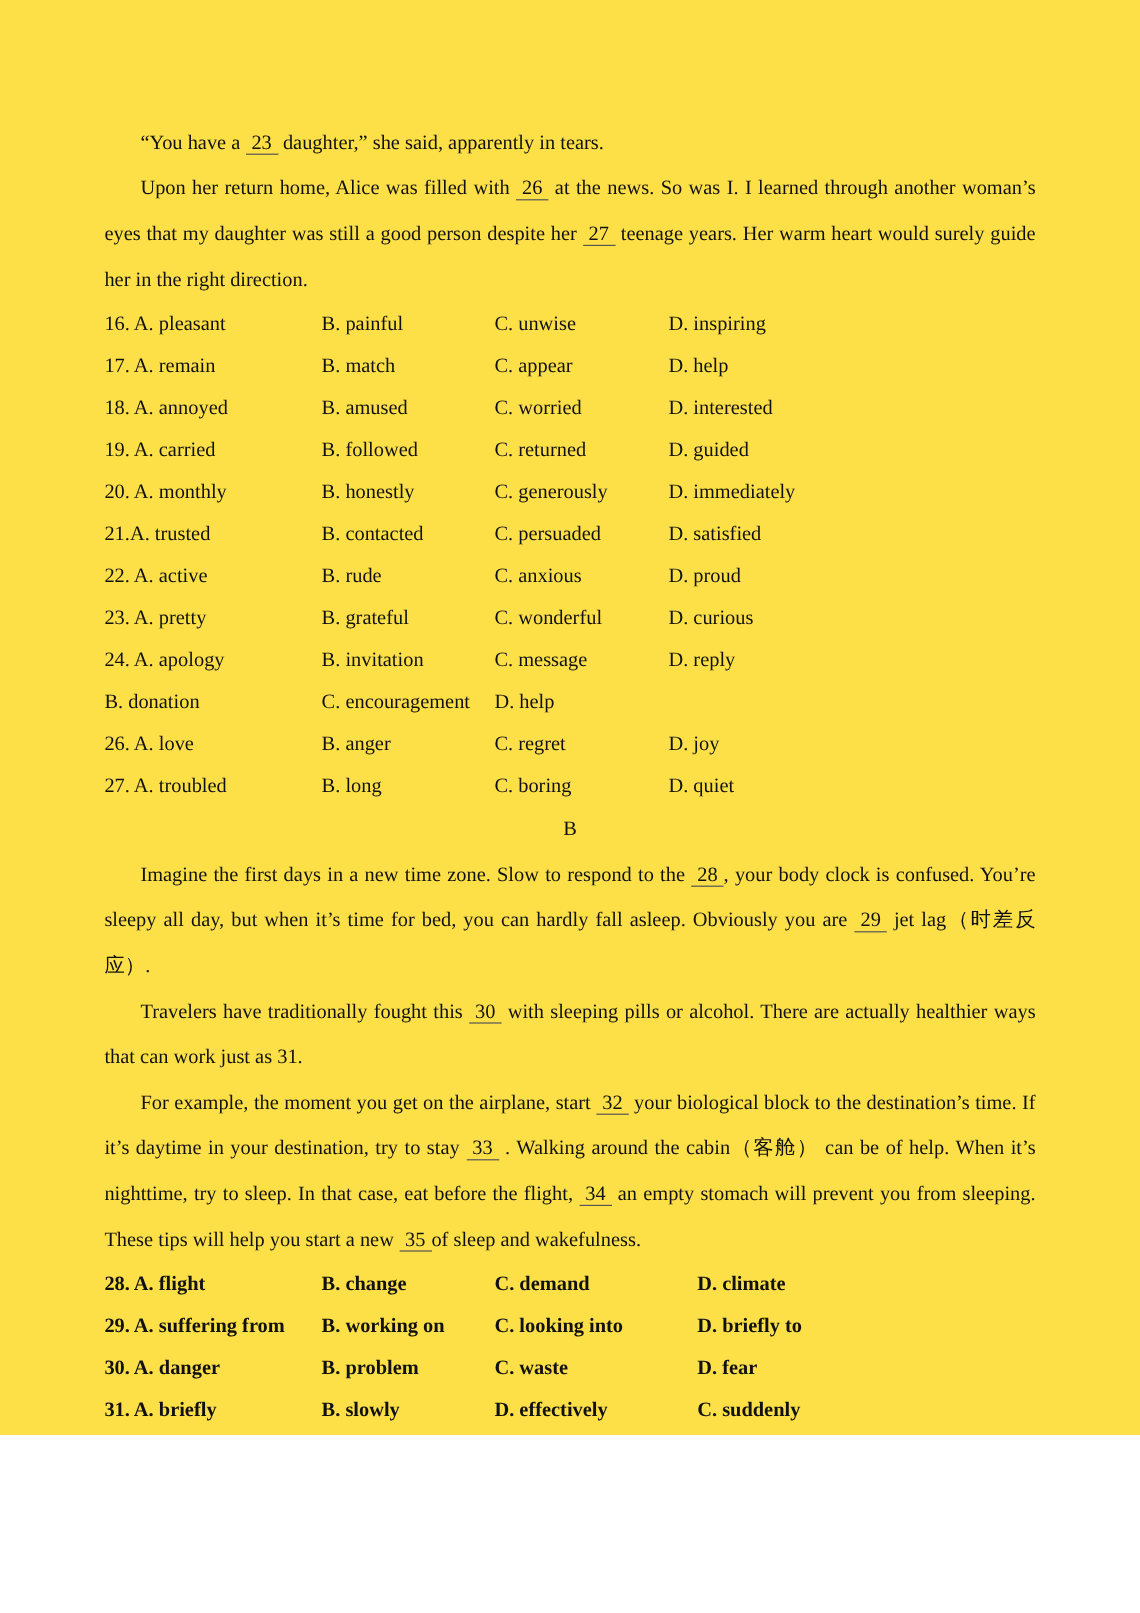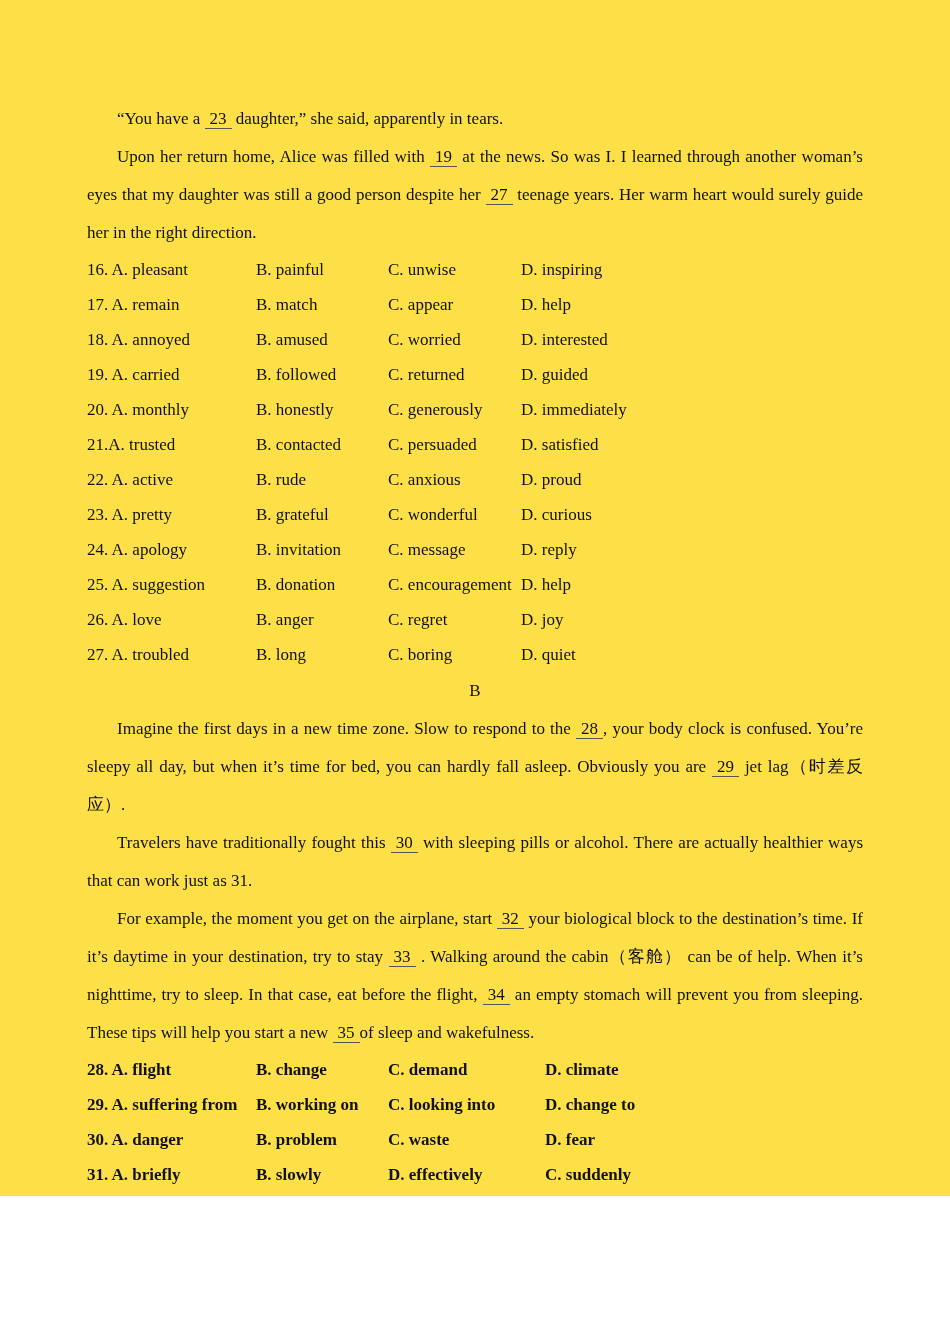--- a/index.html
+++ b/index.html
@@ -33,20 +33,21 @@
   .section-heading {
     text-align: center;
     line-height: 38px;
   }
   .qblock { }
   .qrow {
     display: grid;
     grid-template-columns: 169px 132px 133px 1fr;
     line-height: 35px;
     white-space: nowrap;
+    gap: 12px;
   }
   .qblock-b .qrow {
     grid-template-columns: 169px 132px 157px 1fr;
     font-weight: bold;
   }
   .qcell { overflow: visible; }
   .footer {
     position: absolute;
     left: 0;
     right: 0;
@@ -57,21 +58,21 @@
   }
 </style>
 </head>
 <body>
 
 <div class="page">
   <div class="content">
 
     <div>
         <div class="para">“You have a <span class="blank">23</span> daughter,” she said, apparently in tears.</div>
-        <div class="para">Upon her return home, Alice was filled with <span class="blank">19</span> at the news. So was I. I learned through another woman’s eyes that my daughter was still a good person despite her <span class="blank">27</span> teenage years. Her warm heart would surely guide her in the right direction.</div>
+        <div class="para">Upon her return home, Alice was filled with <span class="blank">26</span> at the news. So was I. I learned through another woman’s eyes that my daughter was still a good person despite her <span class="blank">27</span> teenage years. Her warm heart would surely guide her in the right direction.</div>
       </div>
 
     <div class="qblock qblock-a">
         <div class="qrow">
           <span class="qcell">16. A. pleasant</span>
           <span class="qcell">B. painful</span>
           <span class="qcell">C. unwise</span>
           <span class="qcell">D. inspiring</span>
         </div>
         <div class="qrow">
@@ -116,21 +117,20 @@
           <span class="qcell">C. wonderful</span>
           <span class="qcell">D. curious</span>
         </div>
         <div class="qrow">
           <span class="qcell">24. A. apology</span>
           <span class="qcell">B. invitation</span>
           <span class="qcell">C. message</span>
           <span class="qcell">D. reply</span>
         </div>
         <div class="qrow">
-          <span class="qcell">25. A. suggestion</span>
           <span class="qcell">B. donation</span>
           <span class="qcell">C. encouragement</span>
           <span class="qcell">D. help</span>
         </div>
         <div class="qrow">
           <span class="qcell">26. A. love</span>
           <span class="qcell">B. anger</span>
           <span class="qcell">C. regret</span>
           <span class="qcell">D. joy</span>
         </div>
@@ -154,21 +154,21 @@
         <div class="qrow">
           <span class="qcell">28. A. flight</span>
           <span class="qcell">B. change</span>
           <span class="qcell">C. demand</span>
           <span class="qcell">D. climate</span>
         </div>
         <div class="qrow">
           <span class="qcell">29. A. suffering from</span>
           <span class="qcell">B. working on</span>
           <span class="qcell">C. looking into</span>
-          <span class="qcell">D. change to</span>
+          <span class="qcell">D. briefly to</span>
         </div>
         <div class="qrow">
           <span class="qcell">30. A. danger</span>
           <span class="qcell">B. problem</span>
           <span class="qcell">C. waste</span>
           <span class="qcell">D. fear</span>
         </div>
         <div class="qrow">
           <span class="qcell">31. A. briefly</span>
           <span class="qcell">B. slowly</span>

